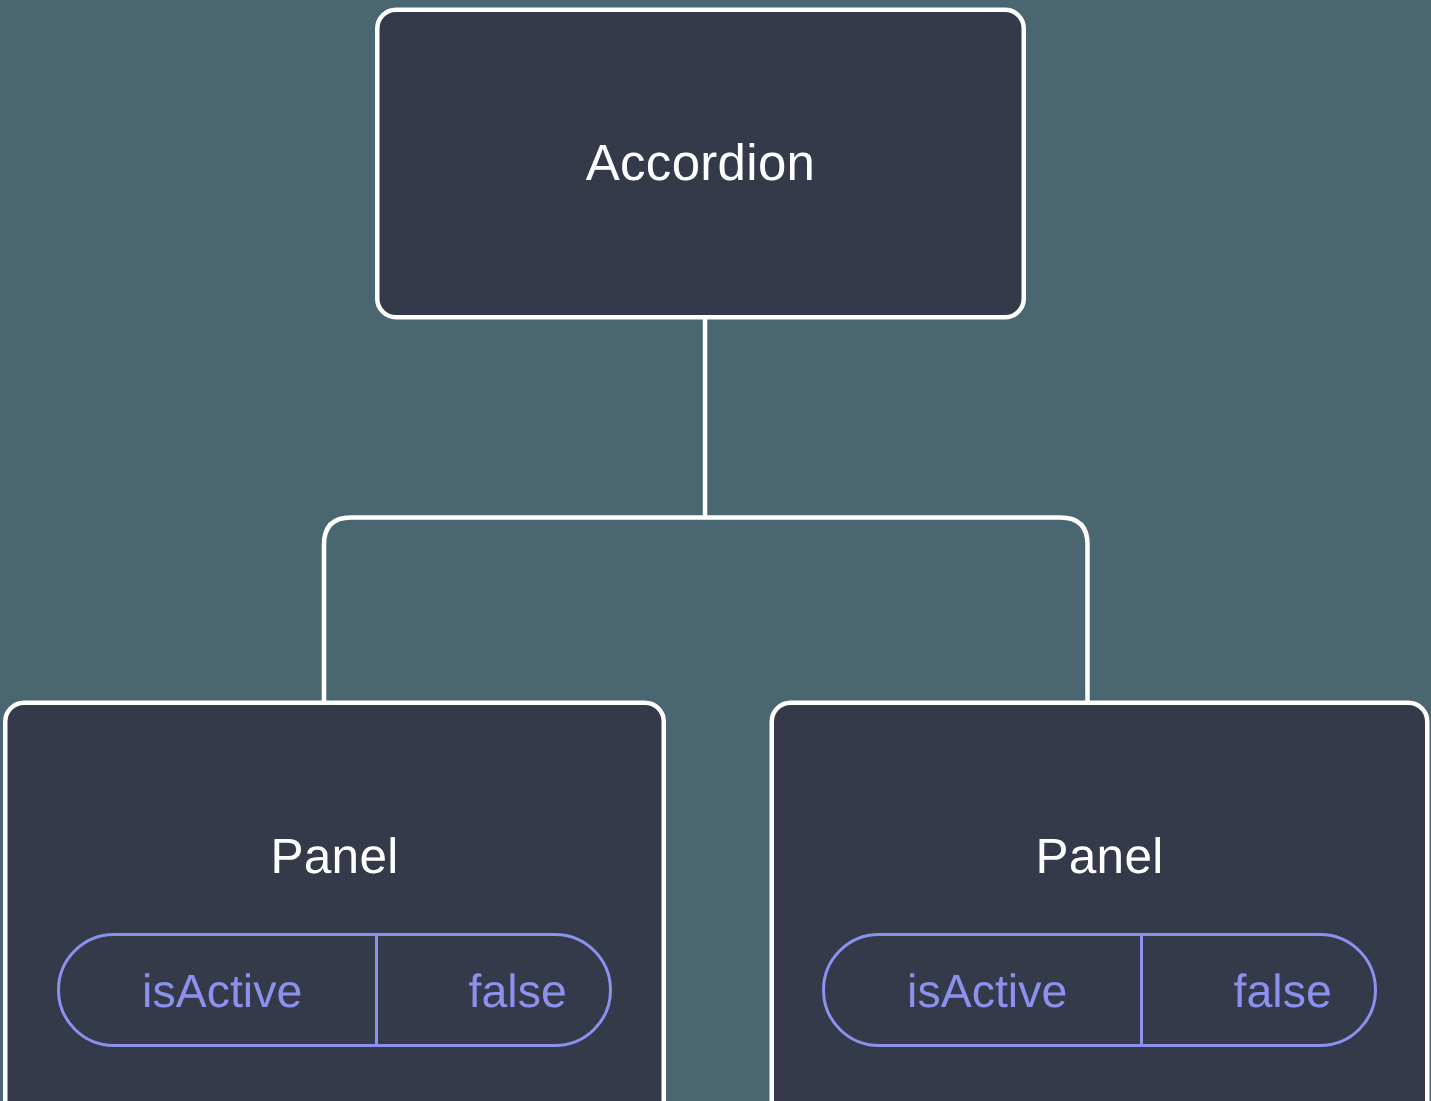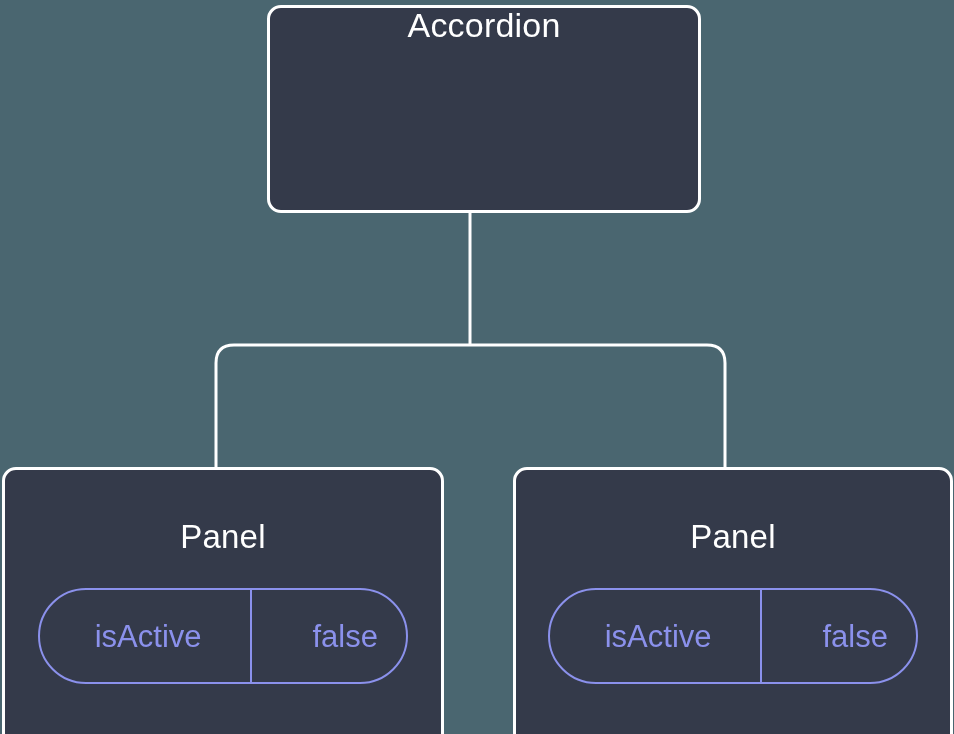--- a/index.html
+++ b/index.html
@@ -36,24 +36,25 @@
     box-sizing: border-box;
     background: #343a4a;
     border: 3px solid #ffffff;
     border-radius: 14px;
     display: flex;
     flex-direction: column;
     align-items: center;
   }
 
   .node-root {
-    left: 267px;
+    left: 250px;
     top: 5px;
     width: 434px;
     height: 208px;
+    justify-content: center;
   }
 
   .node-panel-left {
     left: 2px;
     top: 467px;
     width: 442px;
     height: 300px;
     justify-content: flex-start;
   }
 
@@ -73,31 +74,31 @@
     line-height: 1;
     white-space: nowrap;
   }
 
   .node-root .node-title {
     font-size: 34px;
   }
 
   .node-panel-left .node-title,
   .node-panel-right .node-title {
-    margin-top: 50px;
+    margin-top: 84px;
   }
 
   
   .pill {
     display: flex;
     align-items: stretch;
     box-sizing: border-box;
     border: 2px solid #8b91ec;
     border-radius: 999px;
-    height: 96px;
+    height: 76px;
     margin-top: 35px;
     overflow: hidden;
   }
 
   .node-panel-left .pill  { width: 370px; }
   .node-panel-right .pill { width: 370px; }
 
   .pill-key,
   .pill-val {
     display: flex;

